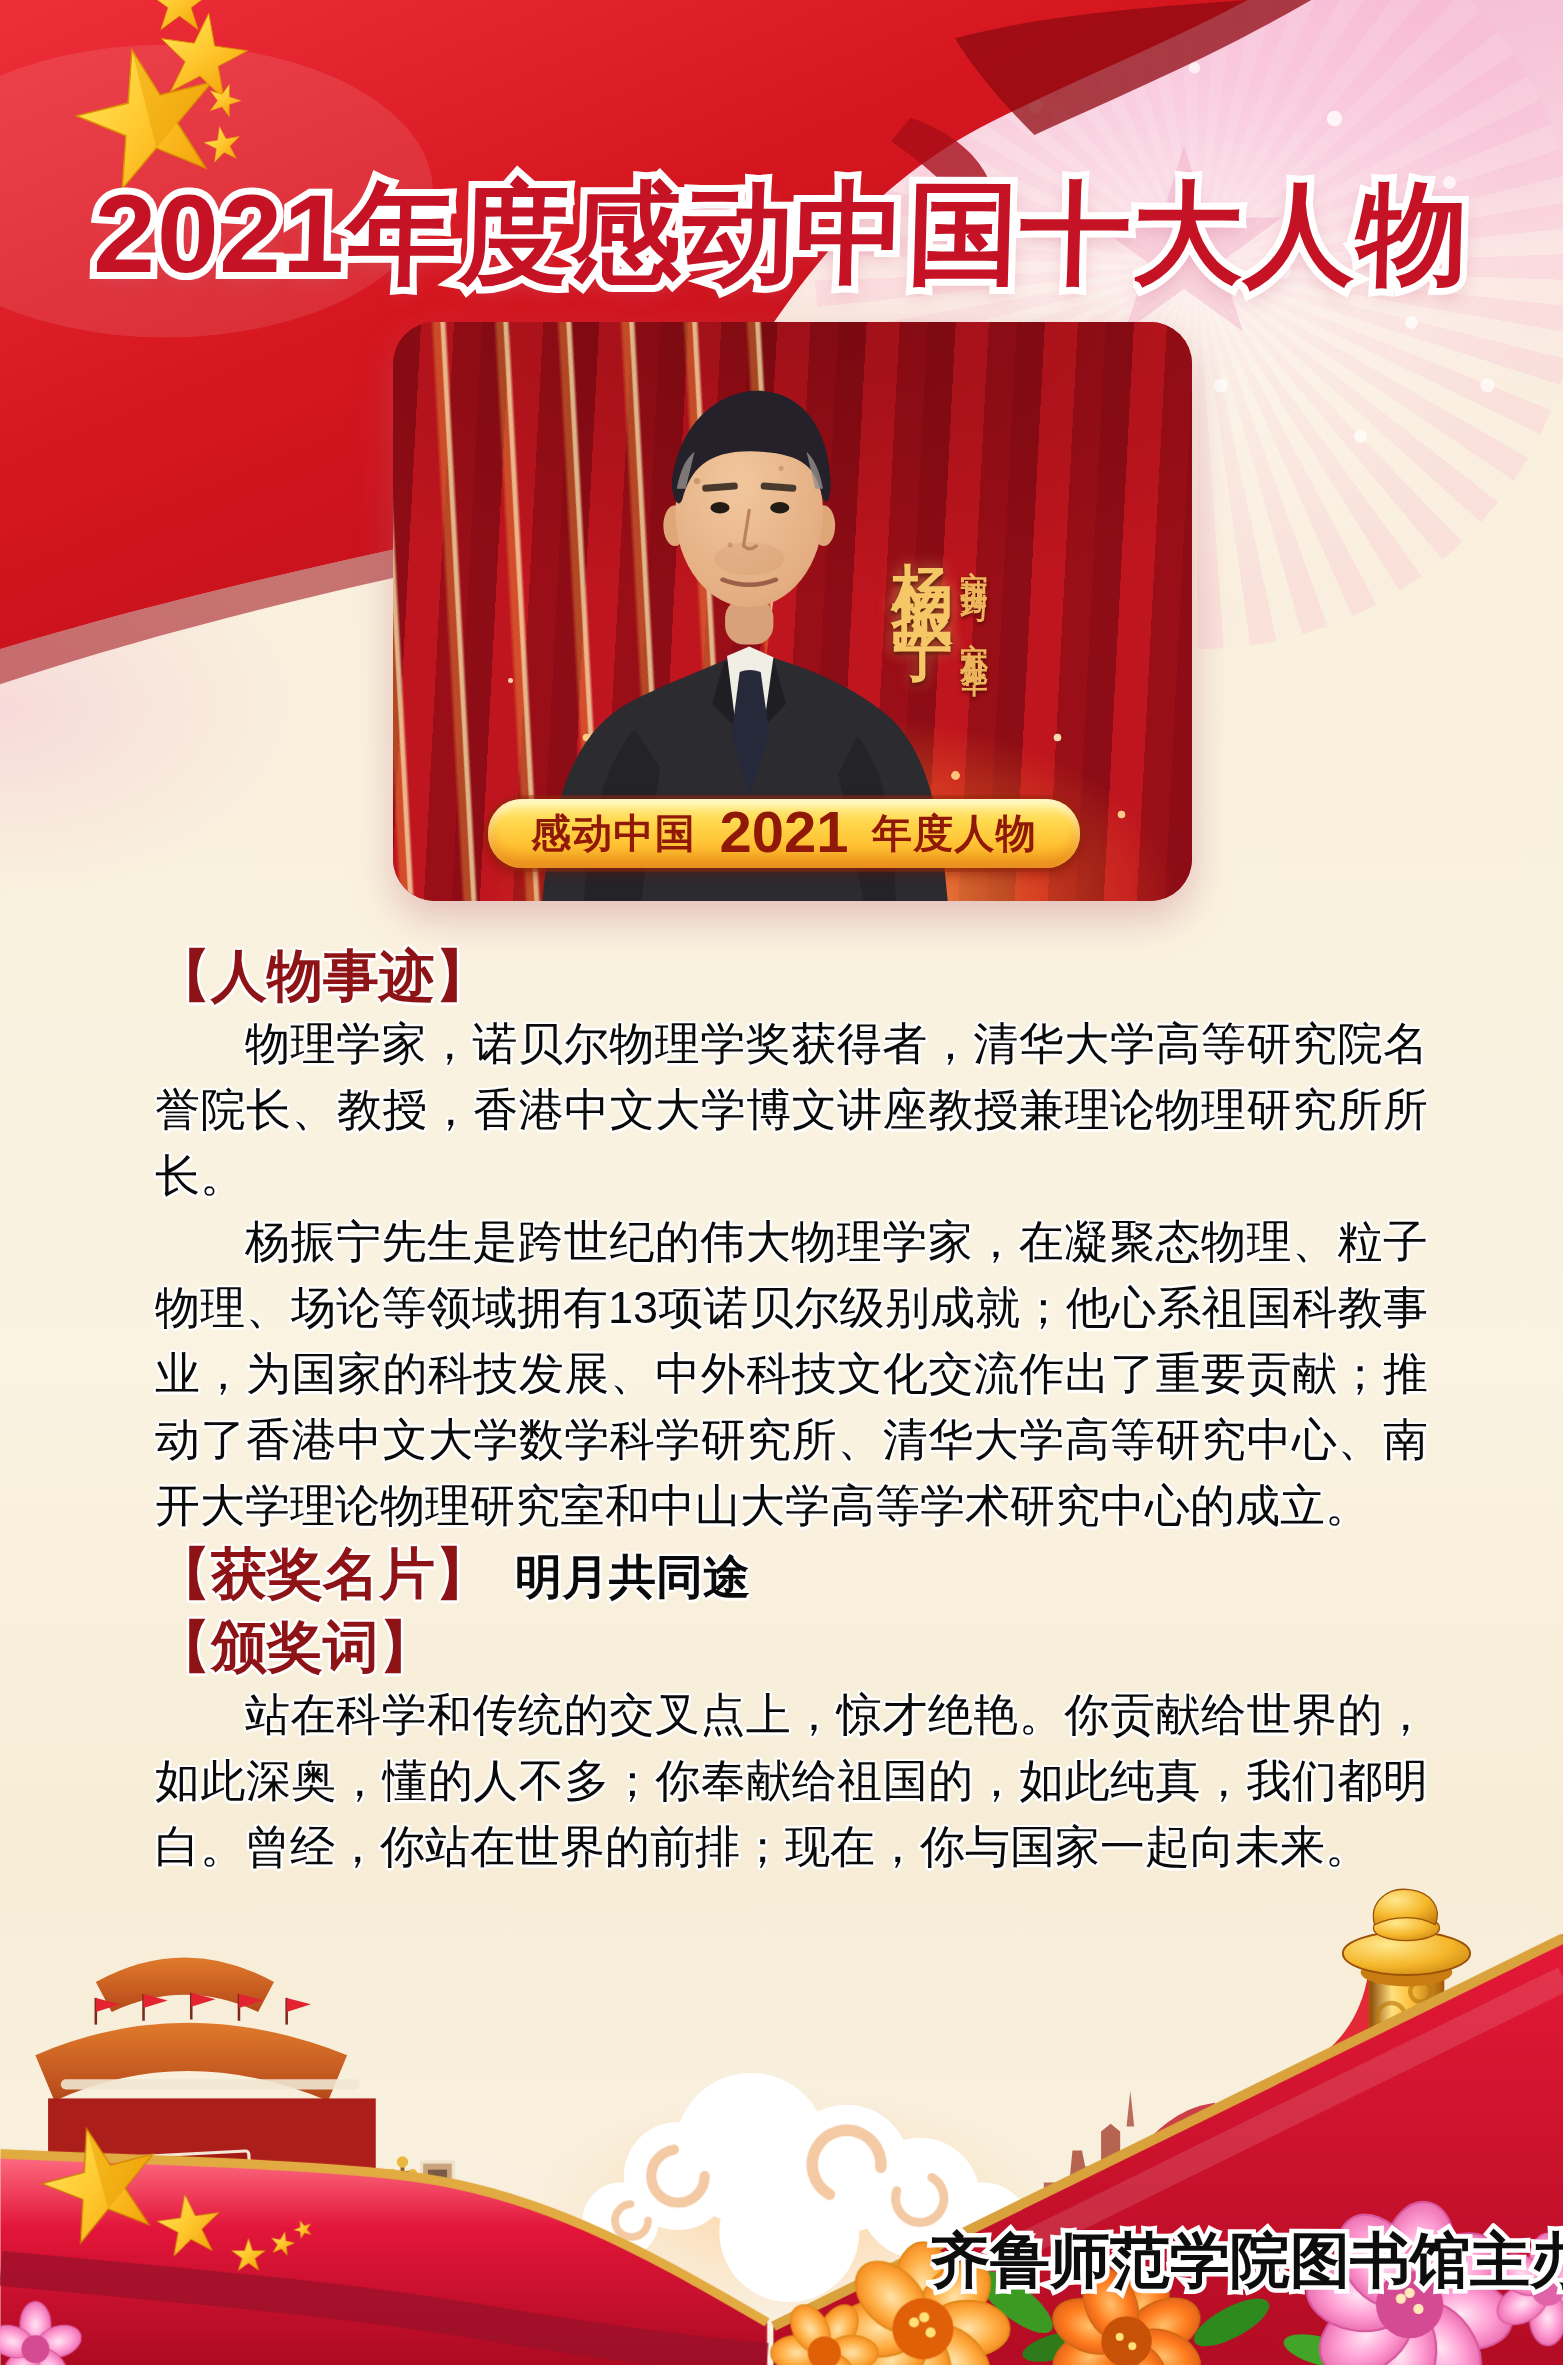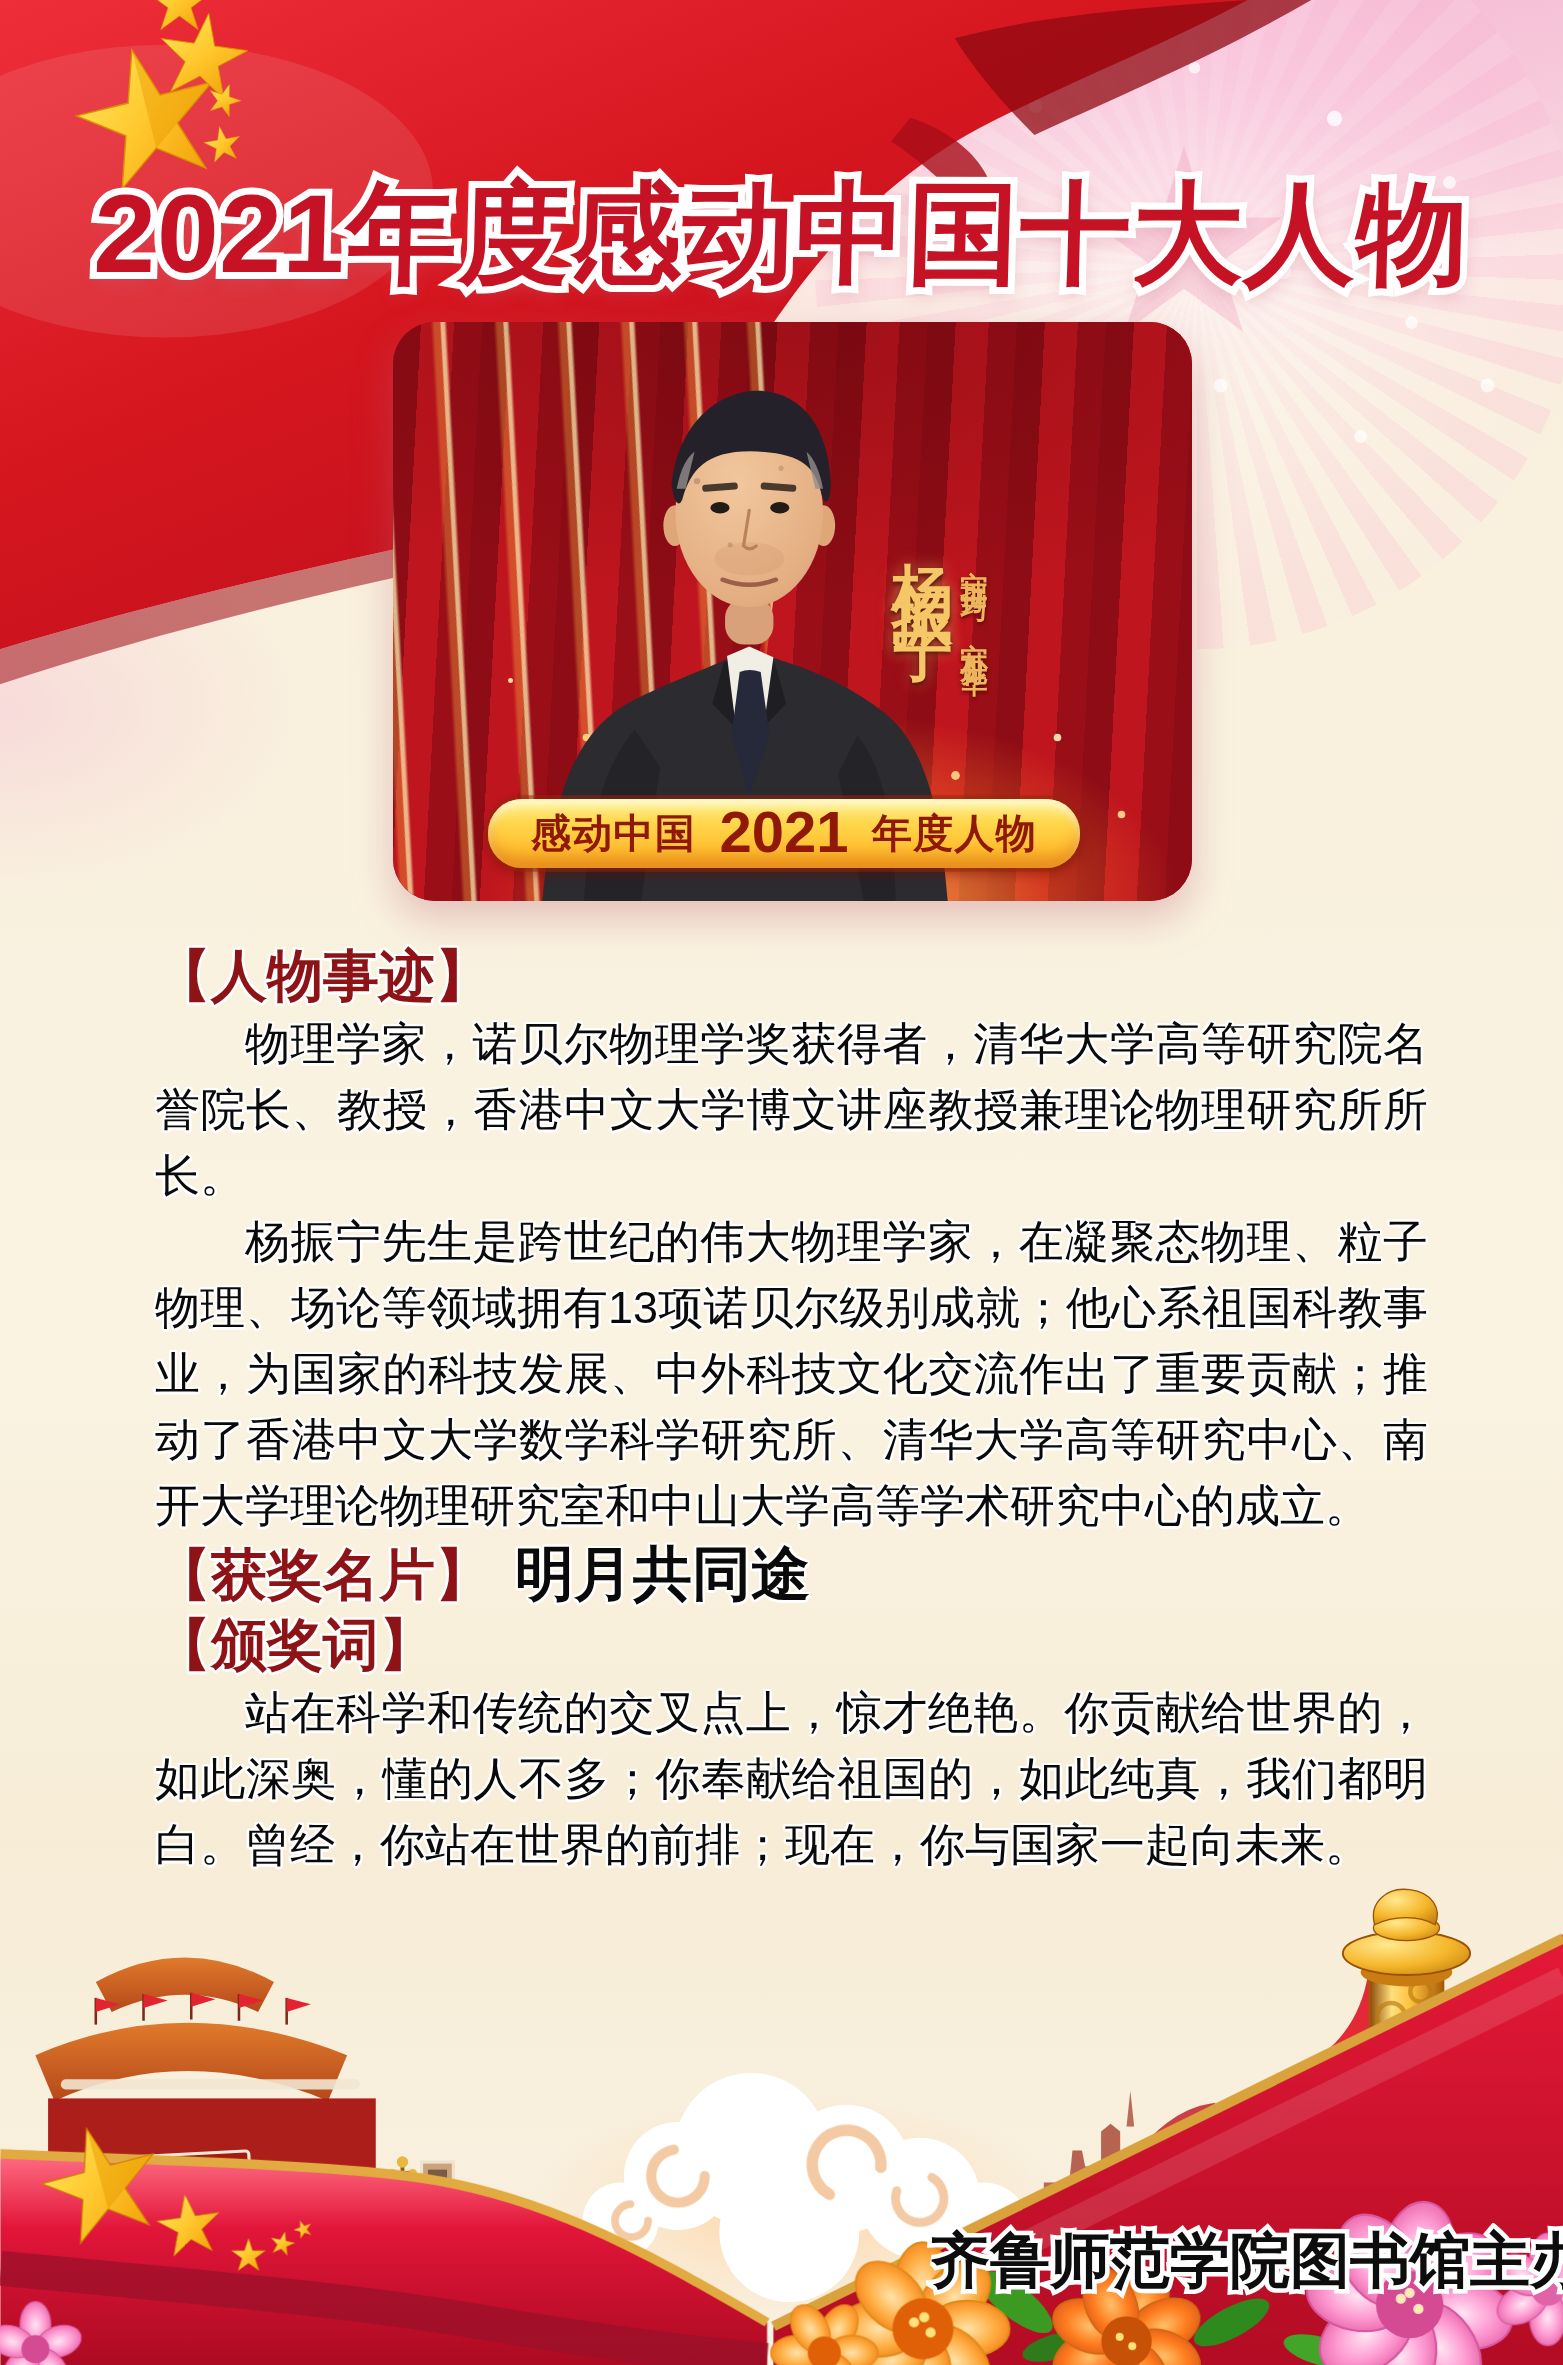--- a/index.html
+++ b/index.html
@@ -67,21 +67,21 @@
   .banner .t1,.banner .t3{font-size:40px;font-weight:700;letter-spacing:1.3px;}
   .banner .t2{font-size:58px;font-weight:700;font-family:Liberation Sans, sans-serif;margin:0 6.4px 3.8px 6.4px;}
 
   
   .content{left:155px;top:941px;width:1273px;color:#0a0a0a;}
   .sec-h{font-size:56px;font-weight:700;color:#8e1316;line-height:70px;
     text-shadow:2.5px 0 0 #fff,-2.5px 0 0 #fff,0 2.5px 0 #fff,0 -2.5px 0 #fff,1.9px 1.9px 0 #fff,-1.9px 1.9px 0 #fff,1.9px -1.9px 0 #fff,-1.9px -1.9px 0 #fff;}
   .bodyp{margin:0;font-size:45px;font-weight:400;line-height:66px;text-align:justify;text-indent:2em;
     text-shadow:2.5px 0 0 #fff,-2.5px 0 0 #fff,0 2.5px 0 #fff,0 -2.5px 0 #fff,1.9px 1.9px 0 #fff,-1.9px 1.9px 0 #fff,1.9px -1.9px 0 #fff,-1.9px -1.9px 0 #fff;}
   .card-line{display:flex;align-items:baseline;gap:24px;line-height:70px;}
-  .card-line .val{font-size:59px;font-weight:700;color:#0a0a0a;
+  .card-line .val{font-size:47px;font-weight:700;color:#0a0a0a;
     text-shadow:2.5px 0 0 #fff,-2.5px 0 0 #fff,0 2.5px 0 #fff,0 -2.5px 0 #fff,1.9px 1.9px 0 #fff,-1.9px 1.9px 0 #fff,1.9px -1.9px 0 #fff,-1.9px -1.9px 0 #fff;}
 
   
   .footer-wrap{left:930px;top:2226px;width:484px;height:76px;z-index:40;}
   .footer-layer{position:absolute;inset:0;font-size:60px;font-weight:700;white-space:nowrap;line-height:70px;}
   .footer-stroke{-webkit-text-stroke:9px #fff;color:#fff;}
   .footer-fill{color:#0d0d0d;}
 
   .scene{left:0;top:1877px;z-index:10;}
   .flagsvg{left:0;top:0;z-index:2;}

